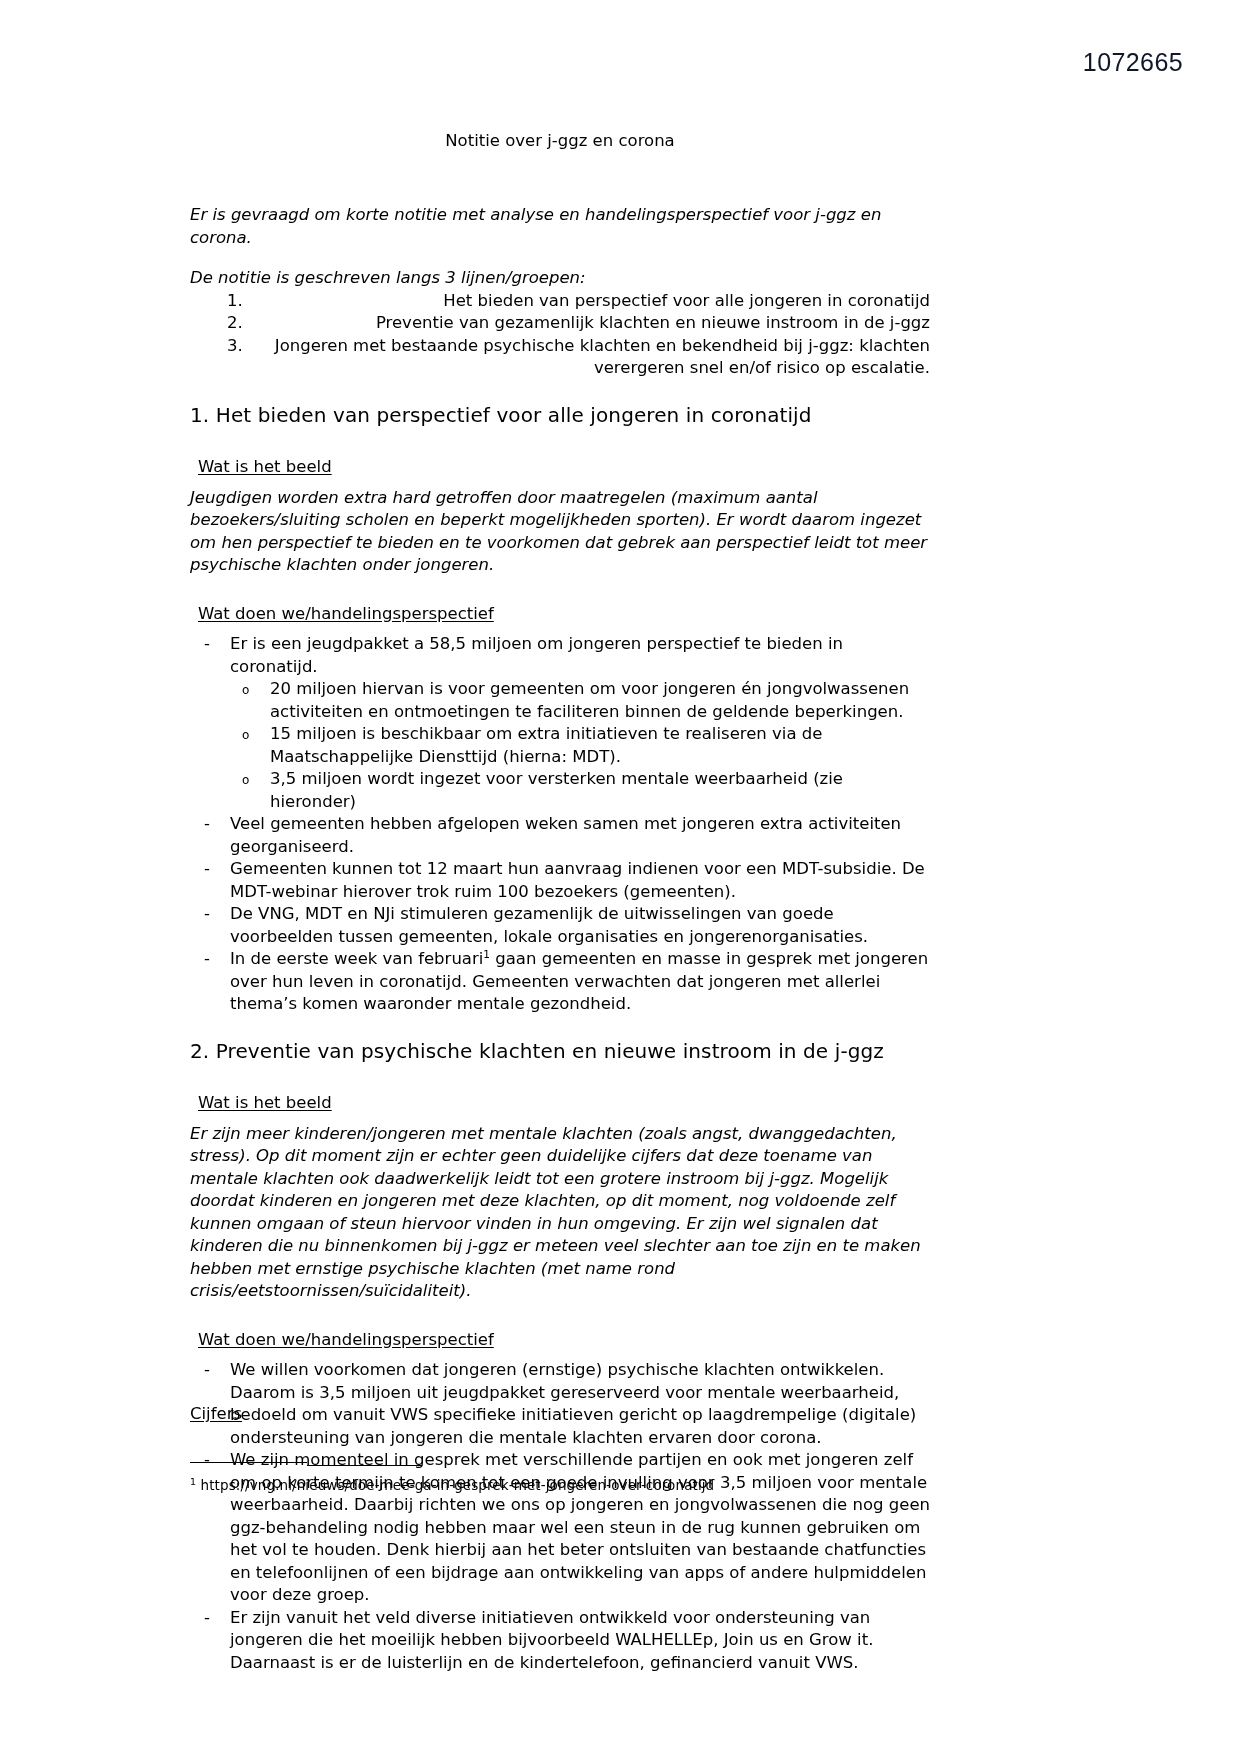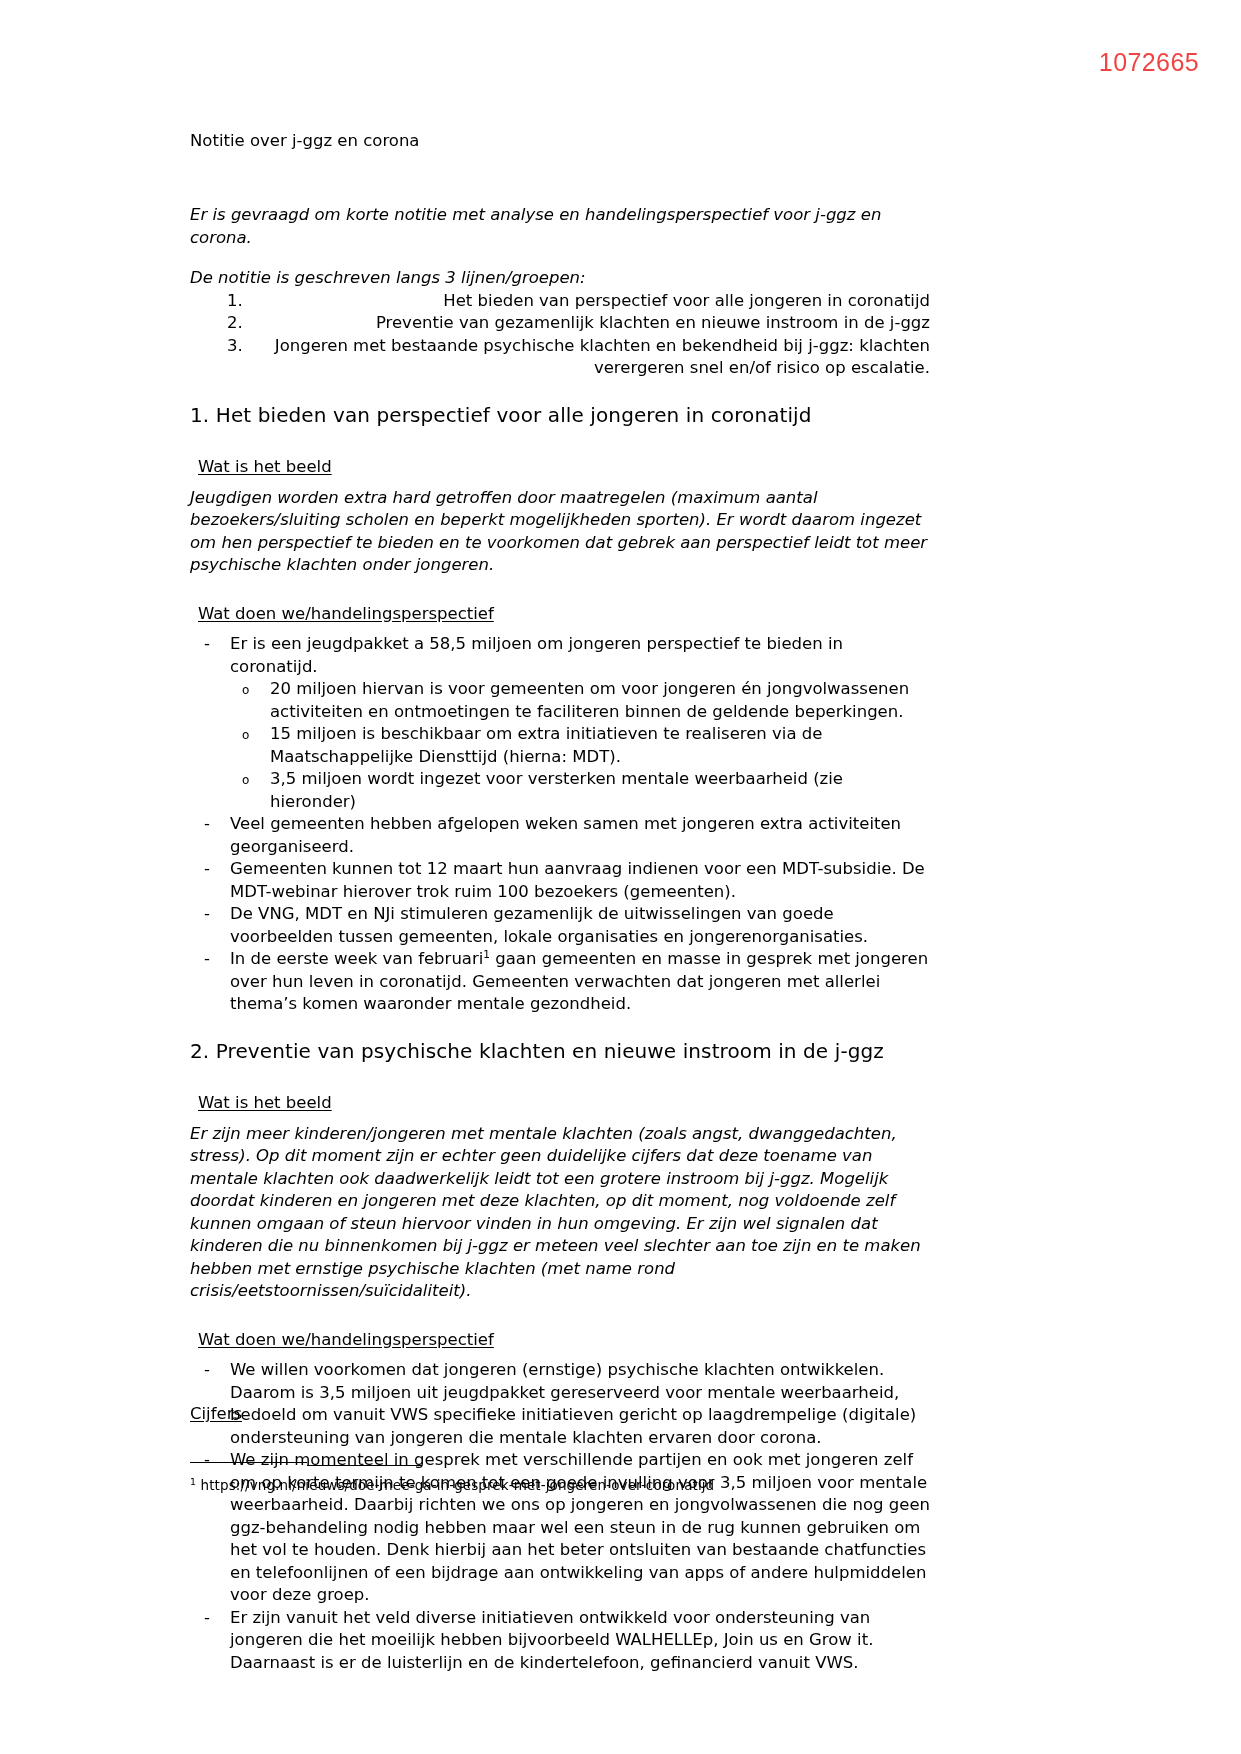--- a/index.html
+++ b/index.html
@@ -15,36 +15,37 @@
     position: relative;
     width: 1241px;
     height: 1754px;
     background: #ffffff;
     box-sizing: border-box;
     overflow: hidden;
   }
   .docnum {
     position: absolute;
     top: 48px;
-    right: 42px;
+    right: 58px;
     font-family: "Liberation Sans", sans-serif;
     font-size: 25px;
     letter-spacing: 0.4px;
-    color: #ef4444;
+    color: #0f172a;
   }
   .content {
     position: absolute;
     left: 190px;
     top: 130px;
     width: 740px;
   }
   .doc-title {
     font-size: 16.5px;
     line-height: 22px;
     margin: 0 0 52px 0;
+    text-align: center;
   }
   p.body {
     font-size: 16.5px;
     line-height: 22.5px;
     margin: 0 0 18px 0;
     font-style: italic;
   }
   p.tight {
     margin: 0;
   }

